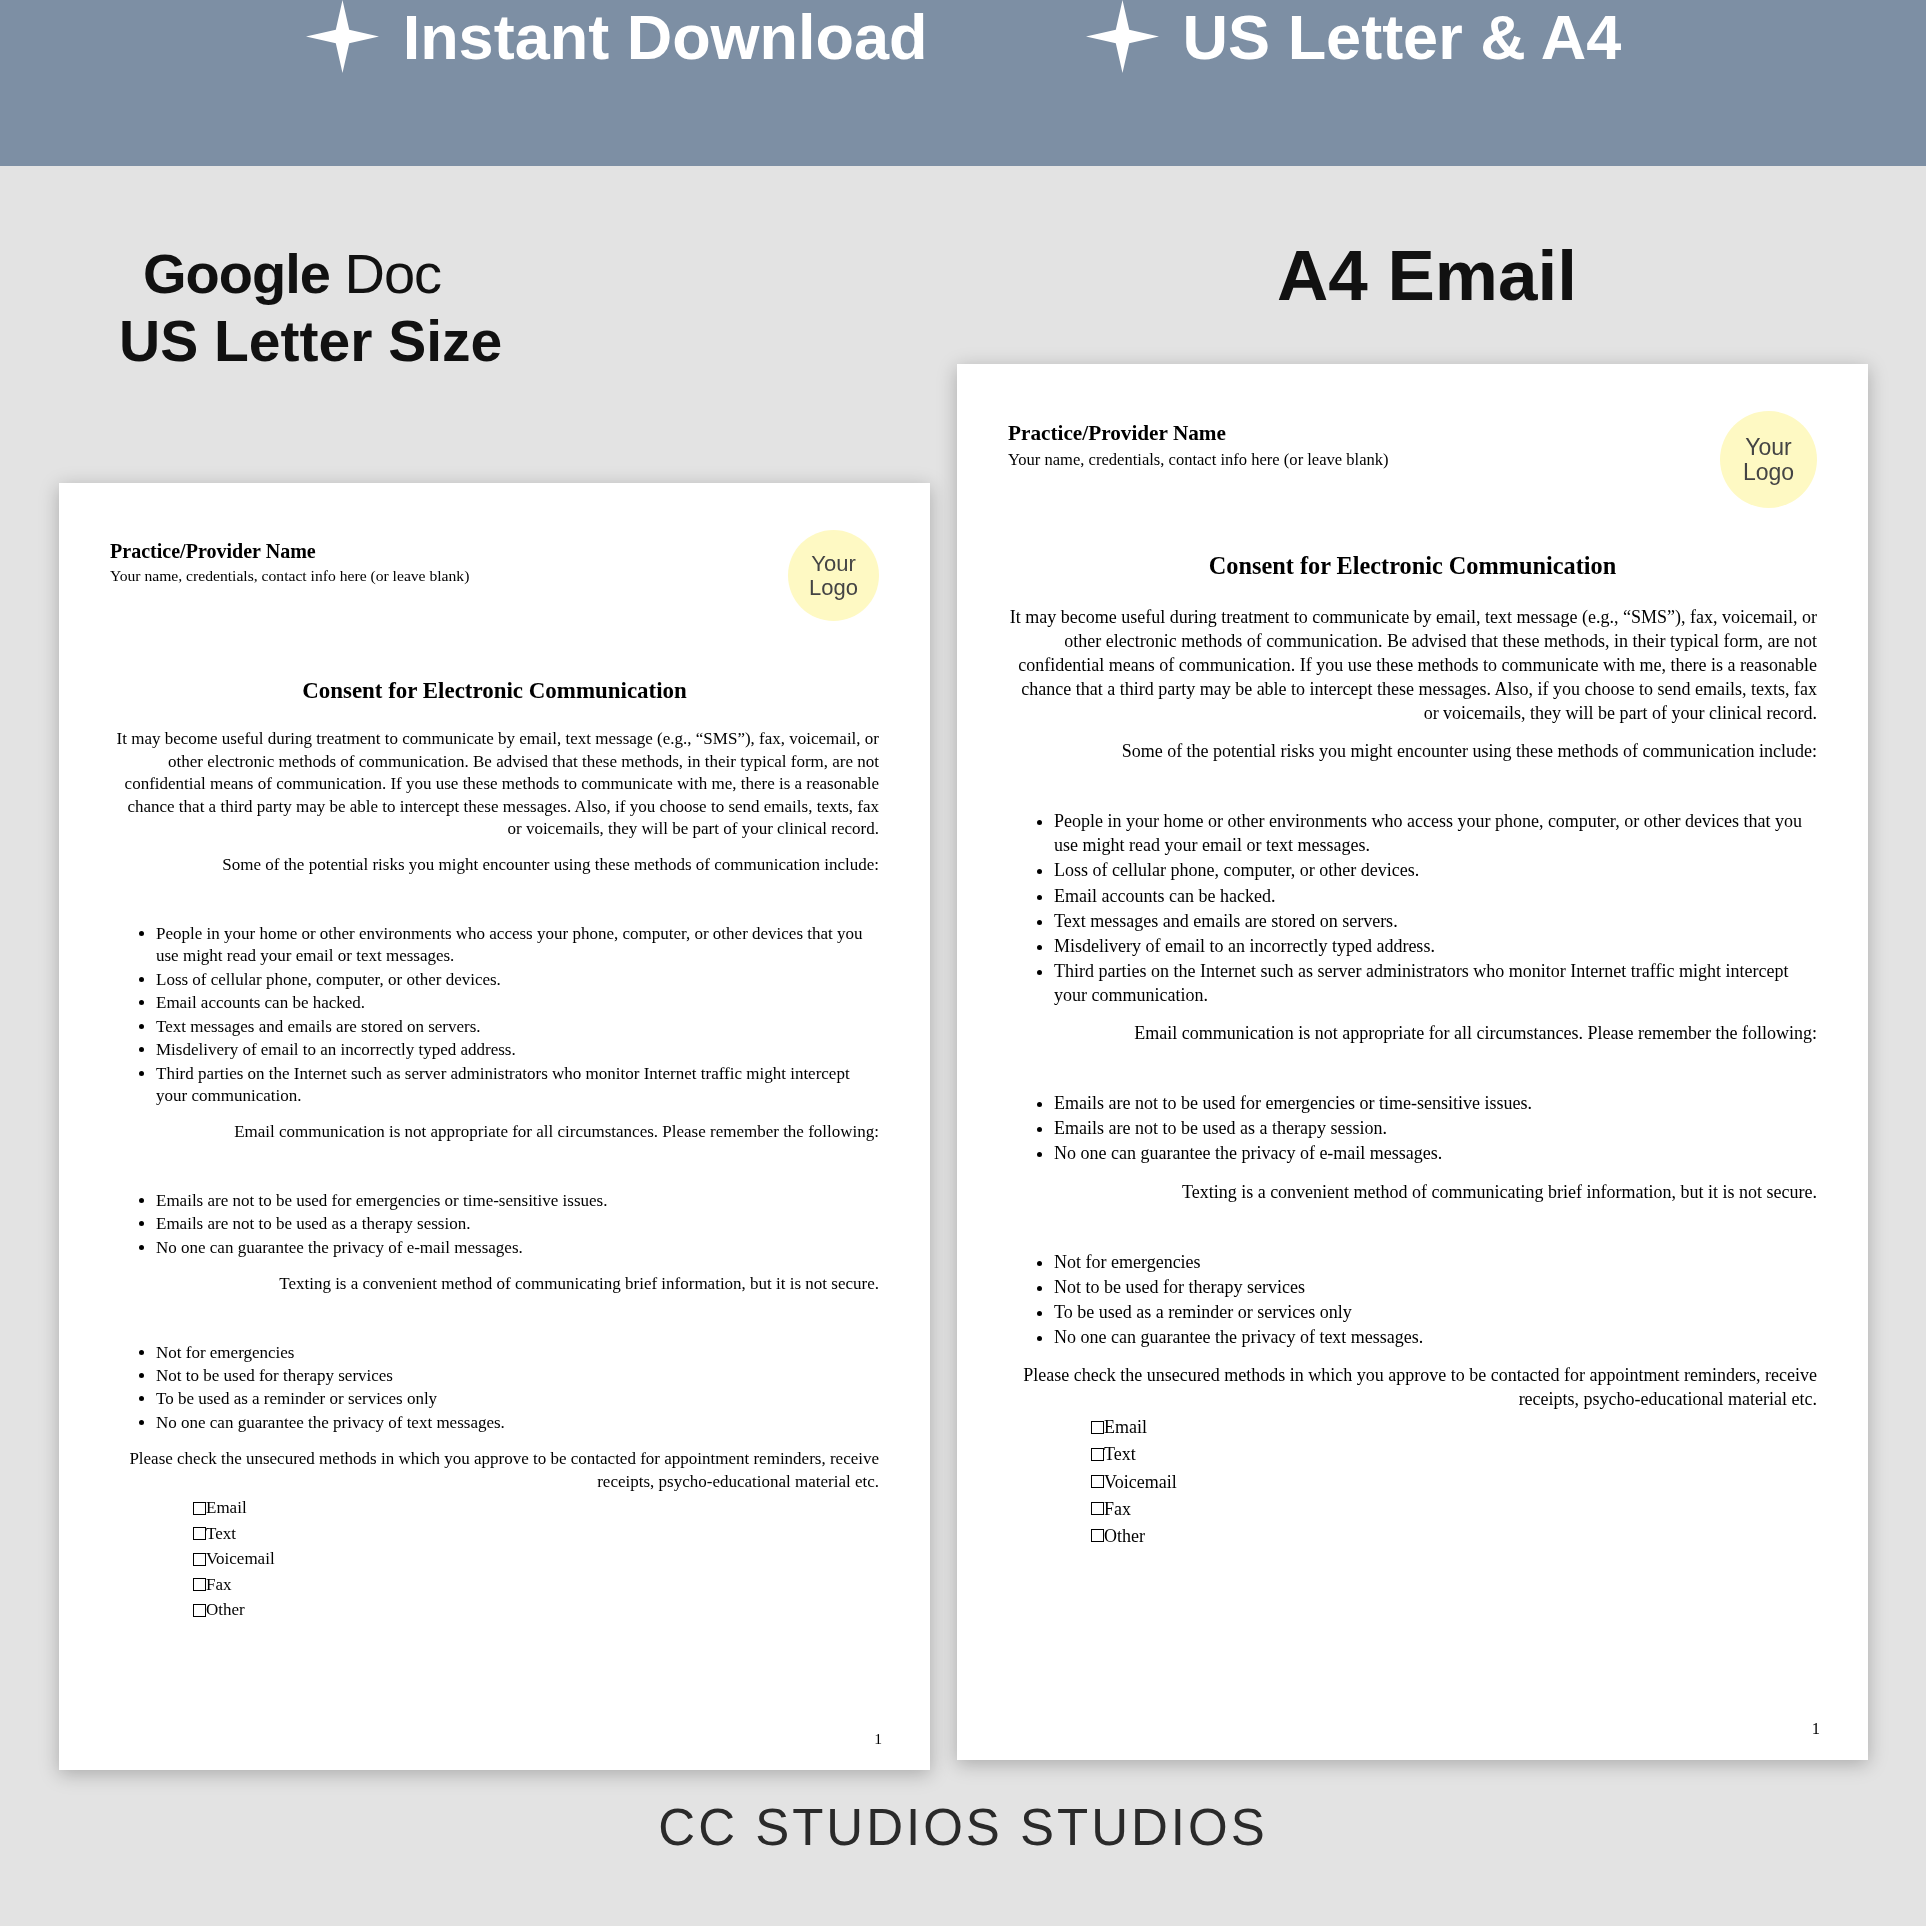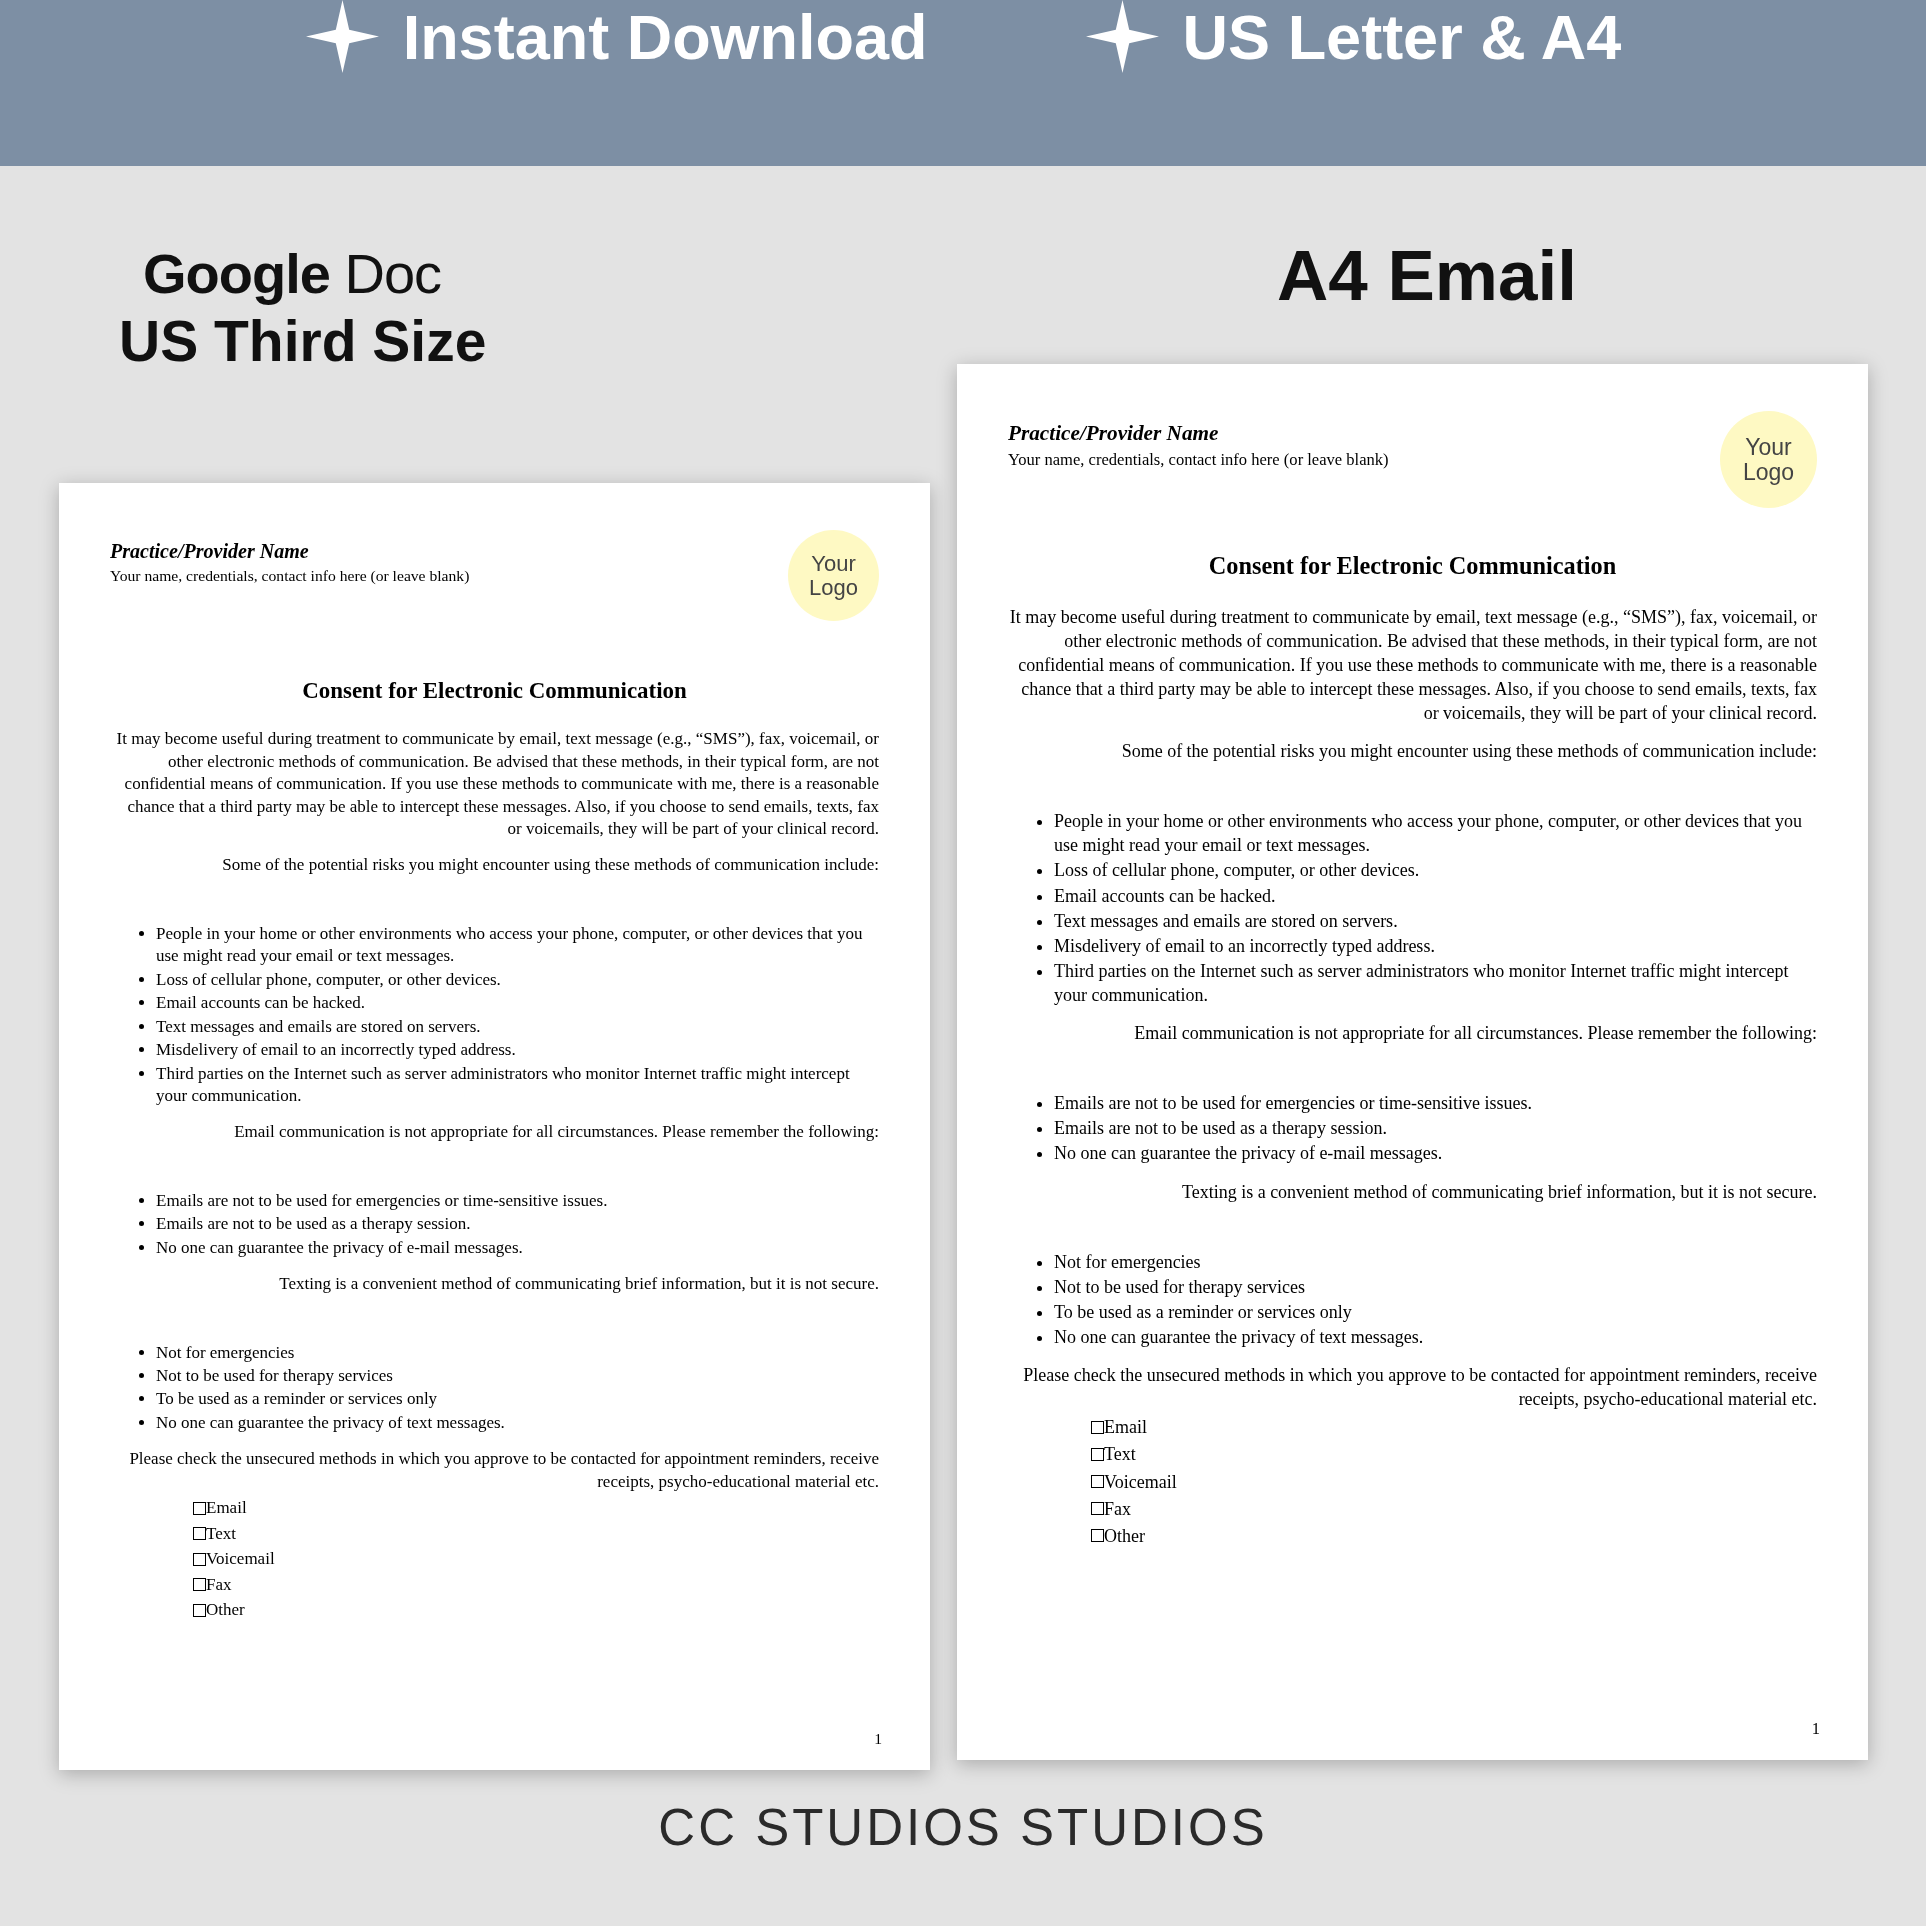--- a/index.html
+++ b/index.html
@@ -76,21 +76,21 @@
     height: 1396px;
     font-size: 18px;
     line-height: 1.34;
     margin-top: -119px;
   }
   .doc-header {
     display: flex;
     justify-content: space-between;
     align-items: flex-start;
   }
-  .practice-name { font-weight: 700; font-size: 1.18em; font-style: italic; }
+  .practice-name { font-weight: 700; font-size: 1.18em; }
   .practice-sub { font-size: 0.92em; margin-top: 2px; }
   .logo-circle {
     width: 91px;
     height: 91px;
     border-radius: 50%;
     background: #fef9c3;
     display: flex;
     align-items: center;
     justify-content: center;
     text-align: center;
@@ -150,21 +150,21 @@
     <svg class="sparkle" viewBox="0 0 24 24">
         <path d="M12 0 L14.2 9.8 L24 12 L14.2 14.2 L12 24 L9.8 14.2 L0 12 L9.8 9.8 Z"></path>
       </svg>
     <span>US Letter &amp; A4</span>
   </div>
 </div>
 
 <div class="content-area">
   <div class="left-heading">
     <div class="gd-line"><span class="gd-bold">Google</span><span class="gd-light"> Doc</span></div>
-    <div class="us-line">US Third Size</div>
+    <div class="us-line">US Letter Size</div>
   </div>
   <div class="right-heading">A4 Email</div>
 
   <div class="pages-row">
 
     <div class="page page-us">
       <div class="doc-header">
         <div>
           <div class="practice-name">Practice/Provider Name</div>
           <div class="practice-sub">Your name, credentials, contact info here (or leave blank)</div>

